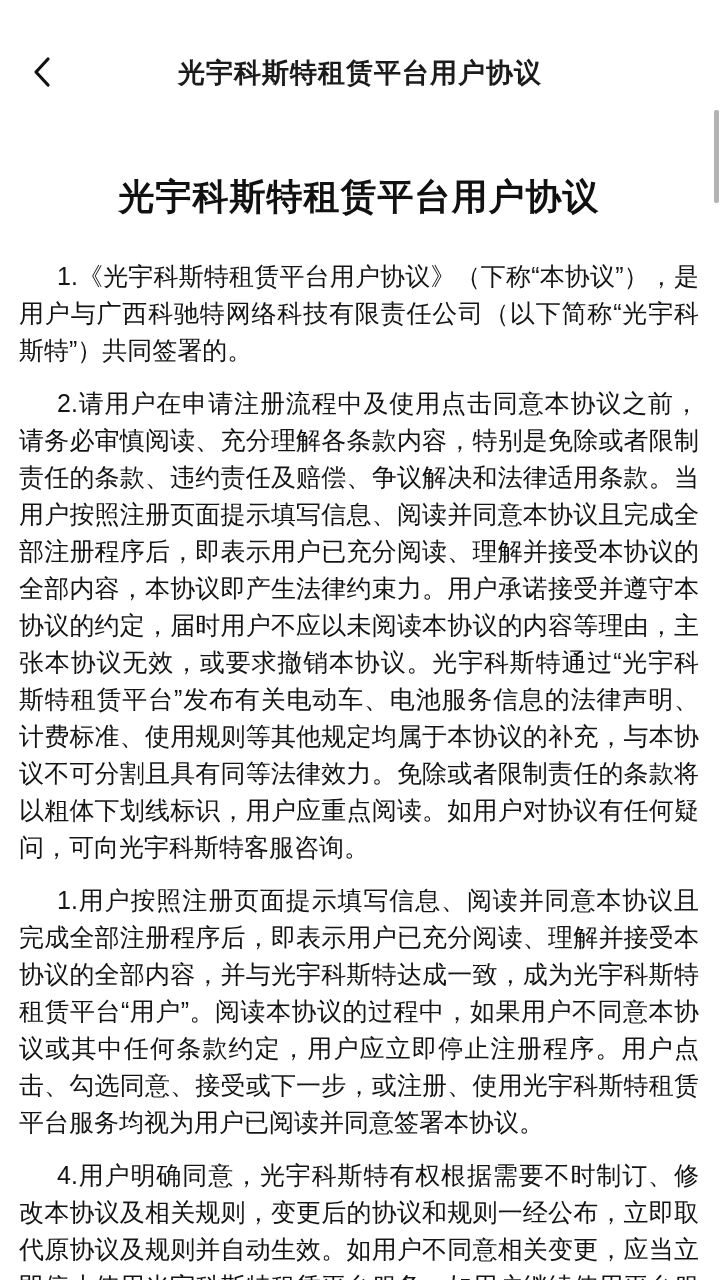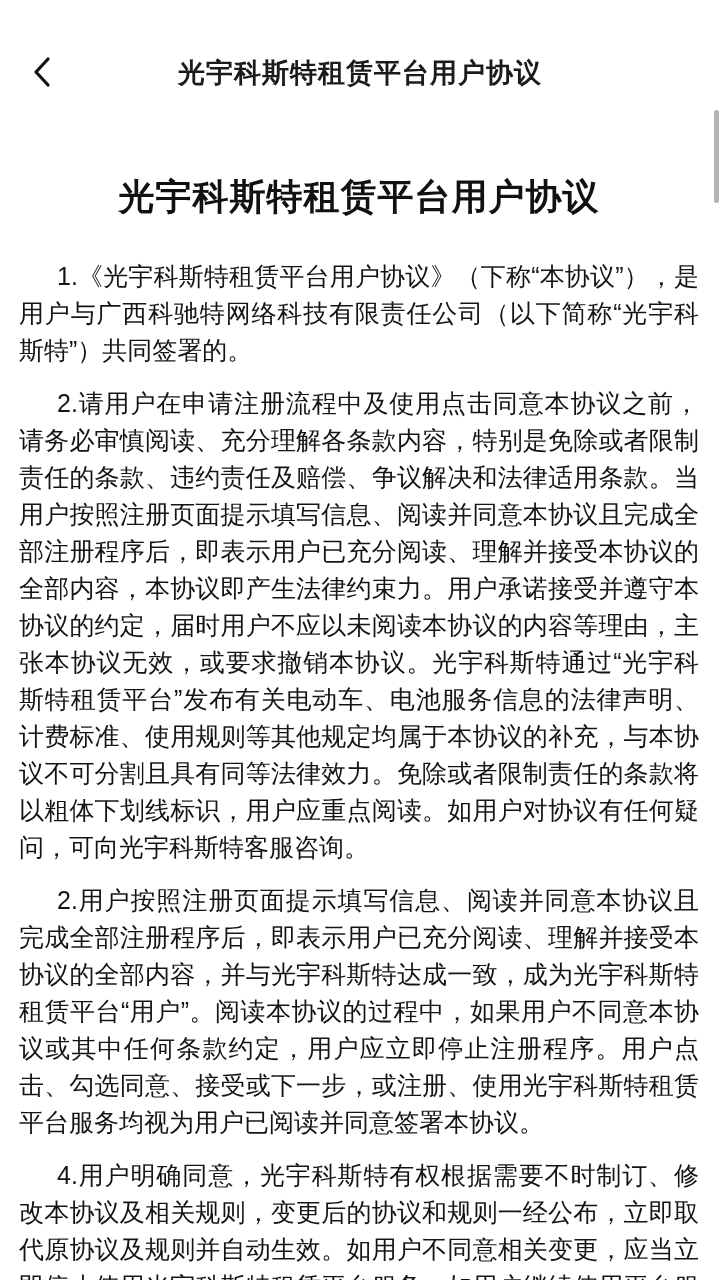--- a/index.html
+++ b/index.html
@@ -85,18 +85,18 @@
     </span>
   </button>
   <div class="header-title">光宇科斯特租赁平台用户协议</div>
 </header>
 
 <main class="content">
   <h1 class="page-title">光宇科斯特租赁平台用户协议</h1>
   <div class="paragraphs">
     <p>1.《光宇科斯特租赁平台用户协议》（下称“本协议”），是用户与广西科驰特网络科技有限责任公司（以下简称“光宇科斯特”）共同签署的。</p>
     <p>2.请用户在申请注册流程中及使用点击同意本协议之前，请务必审慎阅读、充分理解各条款内容，特别是免除或者限制责任的条款、违约责任及赔偿、争议解决和法律适用条款。当用户按照注册页面提示填写信息、阅读并同意本协议且完成全部注册程序后，即表示用户已充分阅读、理解并接受本协议的全部内容，本协议即产生法律约束力。用户承诺接受并遵守本协议的约定，届时用户不应以未阅读本协议的内容等理由，主张本协议无效，或要求撤销本协议。光宇科斯特通过“光宇科斯特租赁平台”发布有关电动车、电池服务信息的法律声明、计费标准、使用规则等其他规定均属于本协议的补充，与本协议不可分割且具有同等法律效力。免除或者限制责任的条款将以粗体下划线标识，用户应重点阅读。如用户对协议有任何疑问，可向光宇科斯特客服咨询。</p>
-    <p>2.用户按照注册页面提示填写信息、阅读并同意本协议且完成全部注册程序后，即表示用户已充分阅读、理解并接受本协议的全部内容，并与光宇科斯特达成一致，成为光宇科斯特租赁平台“用户”。阅读本协议的过程中，如果用户不同意本协议或其中任何条款约定，用户应立即停止注册程序。用户点击、勾选同意、接受或下一步，或注册、使用光宇科斯特租赁平台服务均视为用户已阅读并同意签署本协议。</p>
+    <p>1.用户按照注册页面提示填写信息、阅读并同意本协议且完成全部注册程序后，即表示用户已充分阅读、理解并接受本协议的全部内容，并与光宇科斯特达成一致，成为光宇科斯特租赁平台“用户”。阅读本协议的过程中，如果用户不同意本协议或其中任何条款约定，用户应立即停止注册程序。用户点击、勾选同意、接受或下一步，或注册、使用光宇科斯特租赁平台服务均视为用户已阅读并同意签署本协议。</p>
     <p>4.用户明确同意，光宇科斯特有权根据需要不时制订、修改本协议及相关规则，变更后的协议和规则一经公布，立即取代原协议及规则并自动生效。如用户不同意相关变更，应当立即停止使用光宇科斯特租赁平台服务，如用户继续使用平台服务</p>
   </div>
 </main>
 
 <div class="scrollbar-thumb"></div>
 
 </body></html>

